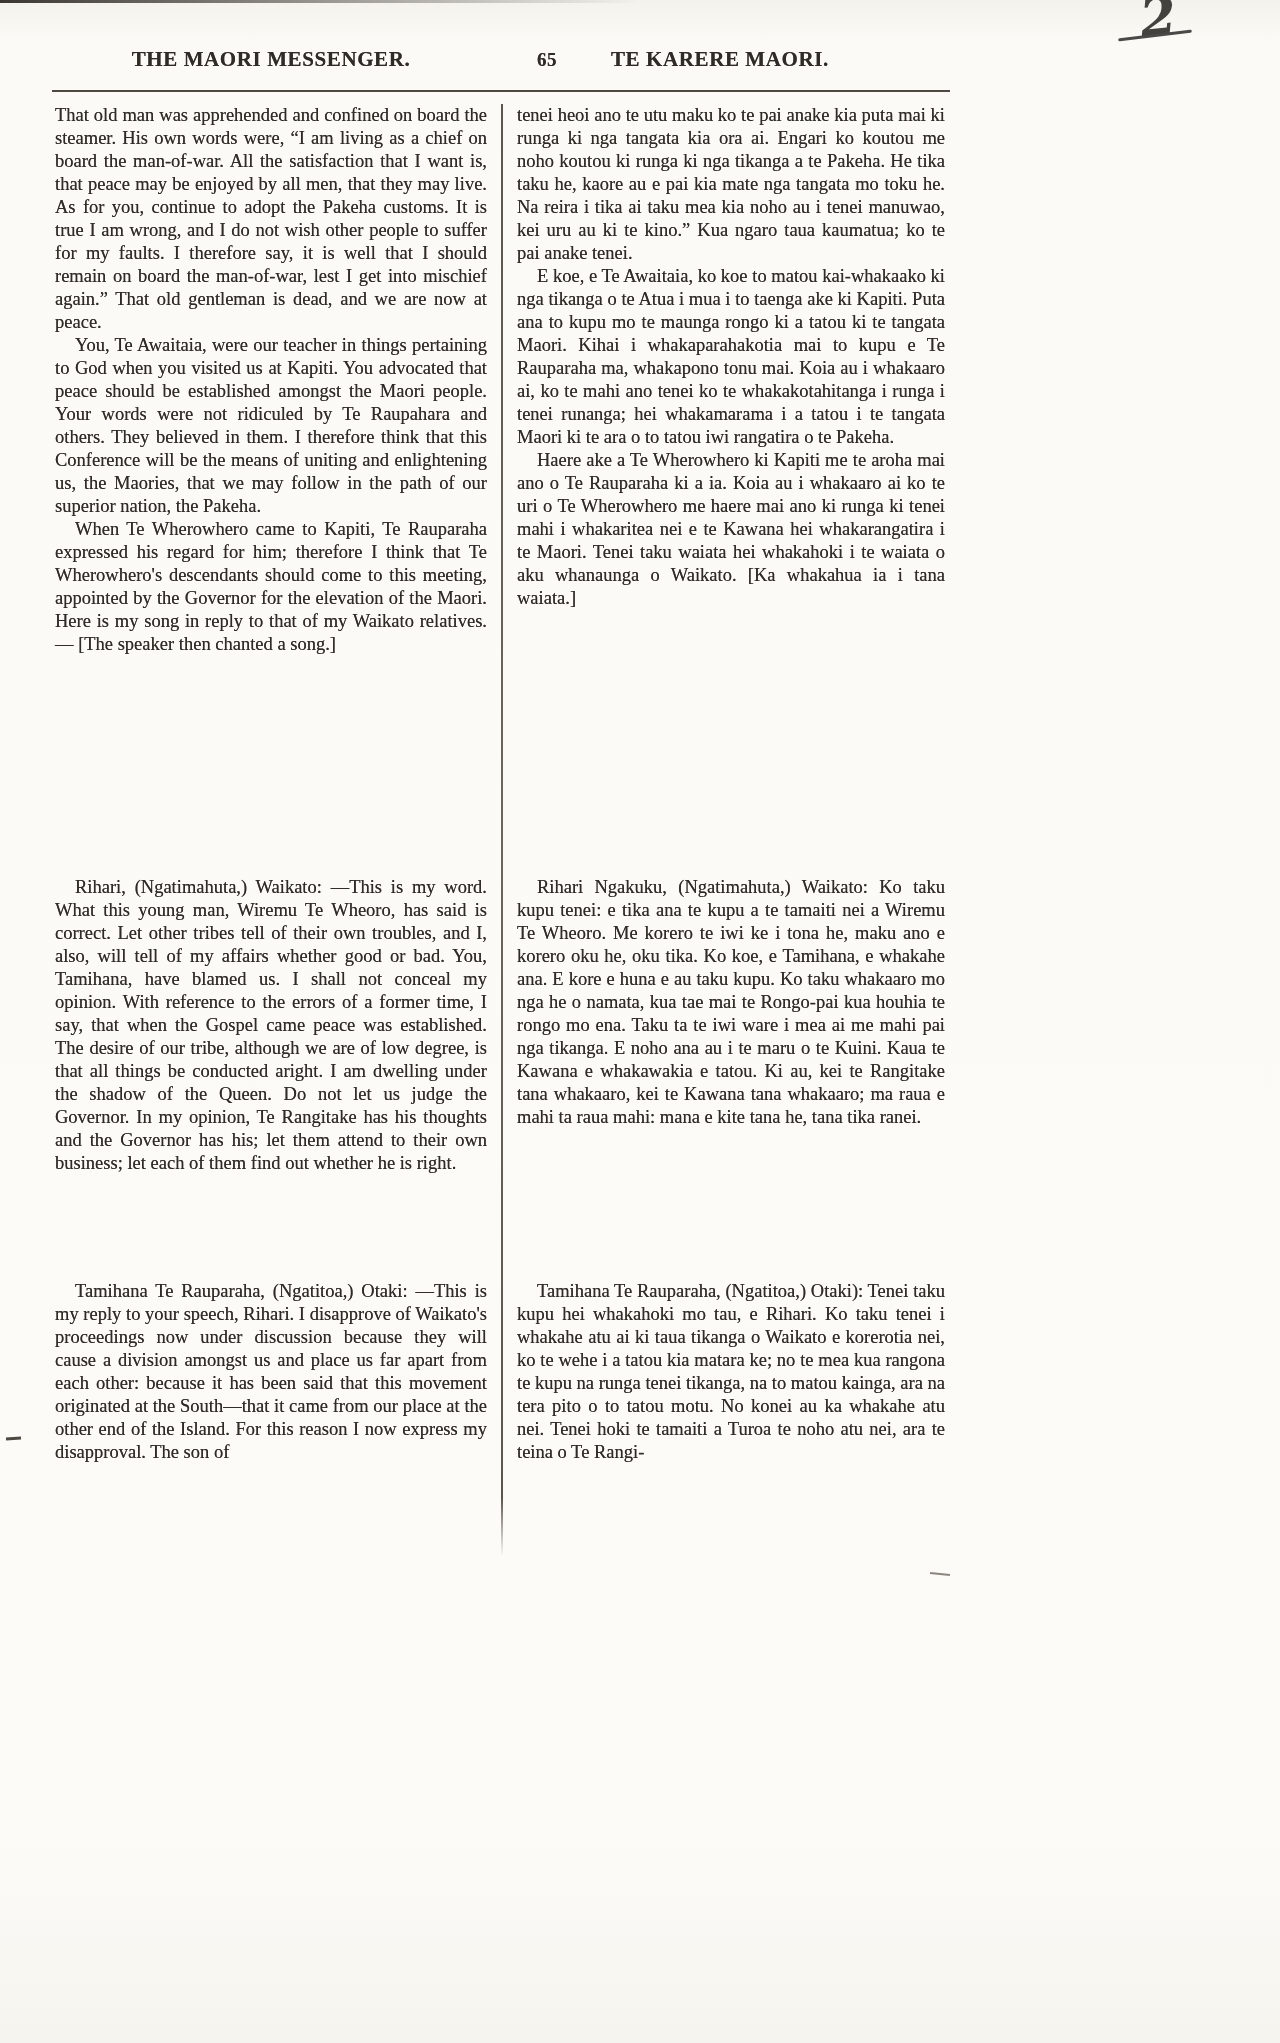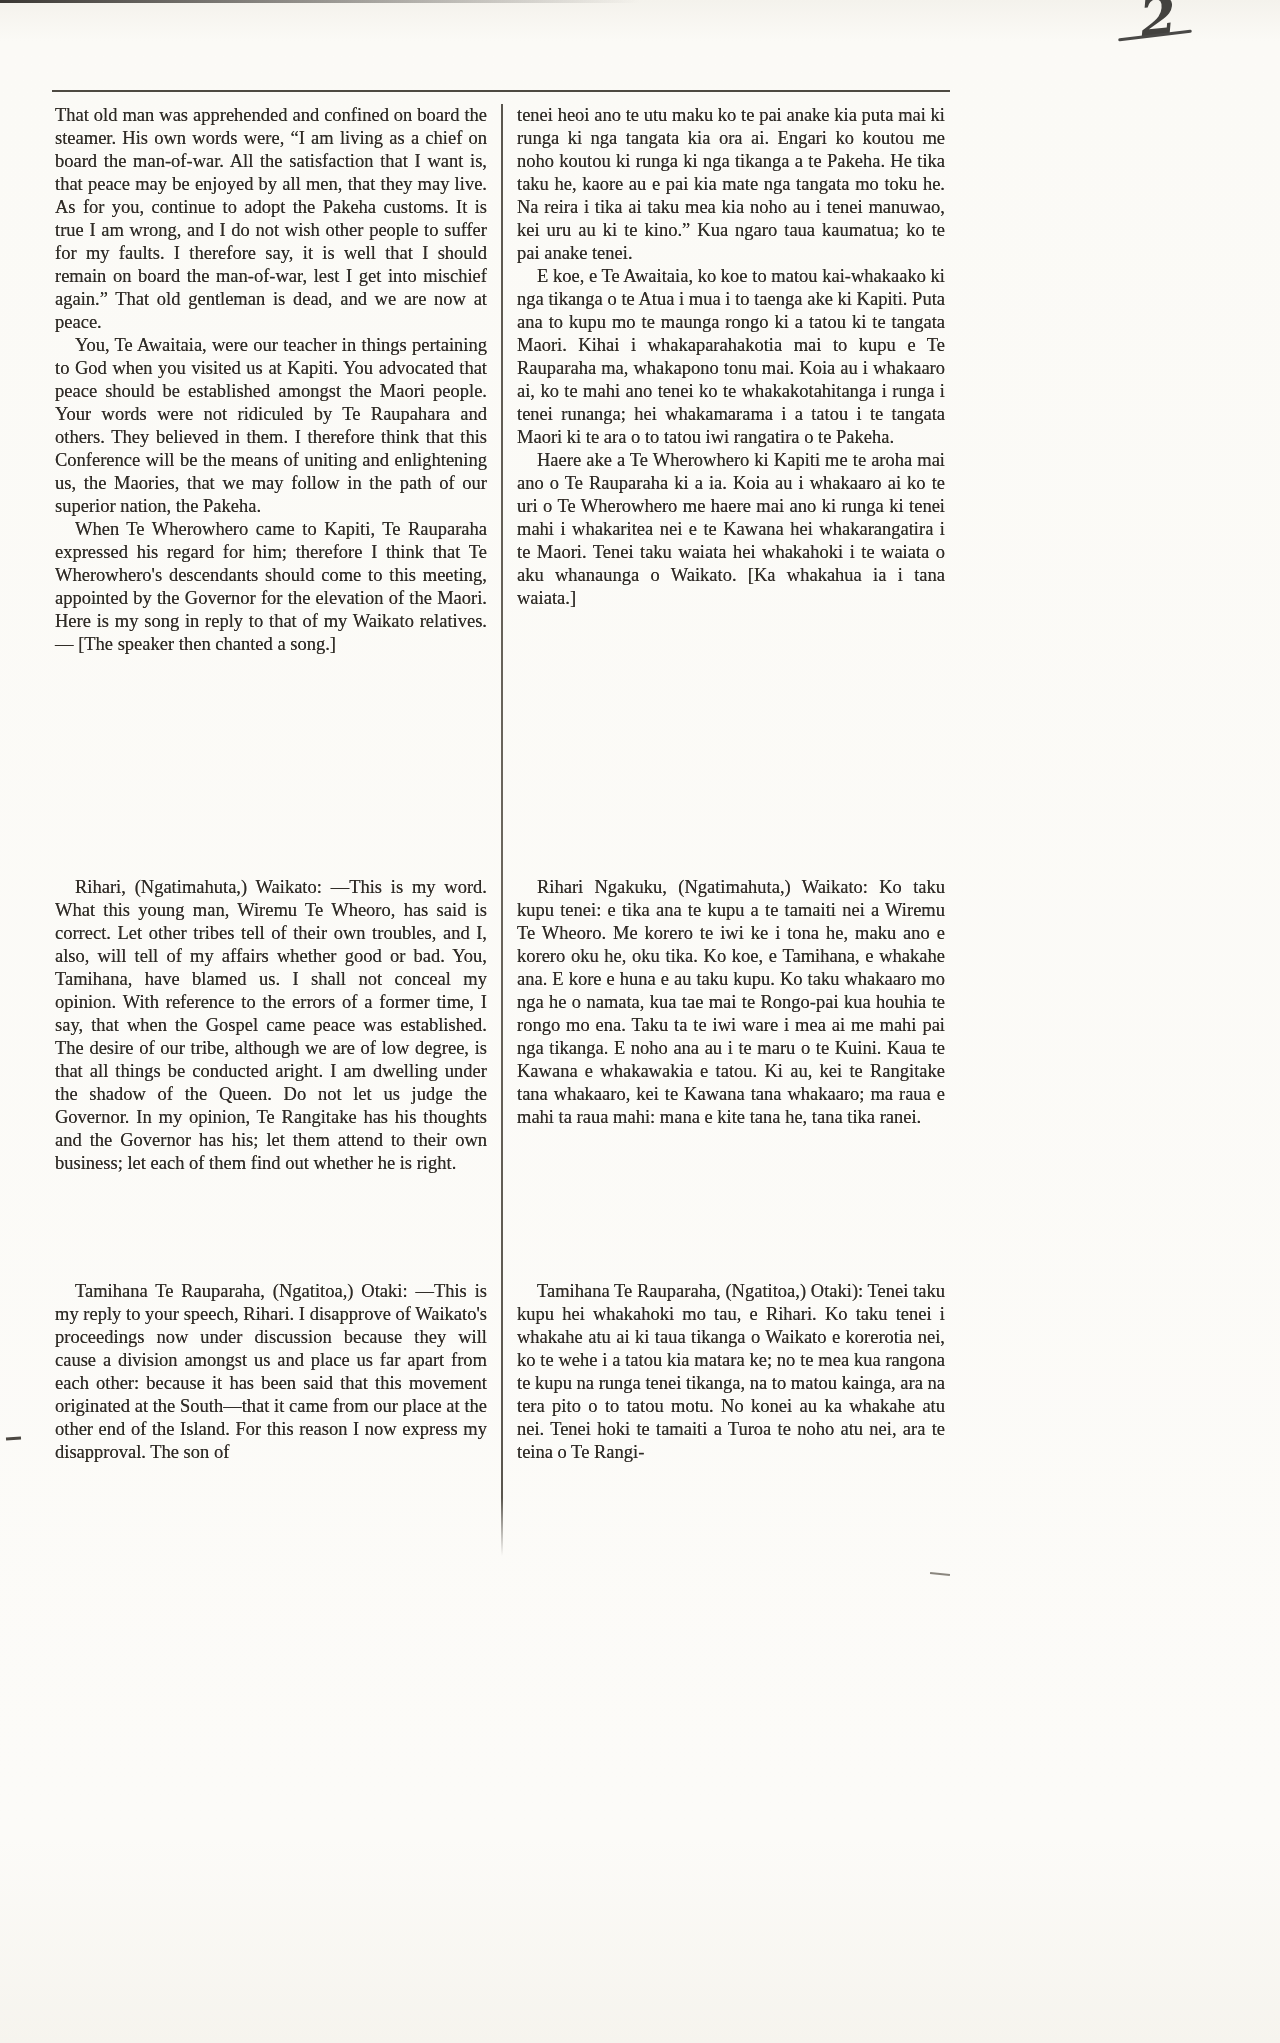--- a/index.html
+++ b/index.html
@@ -110,20 +110,25 @@
 </head>
 <body>
 
 <div class="page">
 
   <div class="top-edge"></div>
 
   <div class="handwritten">2</div>
   <div class="handwritten-underline"></div>
 
+  <div class="masthead">
+    <span class="title-left">THE MAORI MESSENGER.</span>
+    <span class="page-num">65</span>
+    <span class="title-right">TE KARERE MAORI.</span>
+  </div>
 
   <div class="header-rule"></div>
 
   <div class="columns">
 
     <div class="col left">
       <div class="block-a">
         <p>That old man was apprehended and confined on board the steamer.  His own words were, “I am living as a chief on board the man-of-war.  All the satisfaction that I want is, that peace may be enjoyed by all men, that they may live.  As for you, continue to adopt the Pakeha customs.  It is true I am wrong, and I do not wish other people to suffer for my faults.  I therefore say, it is well that I should remain on board the man-of-war, lest I get into mischief again.”  That old gentleman is dead, and we are now at peace.</p>
         <p class="indent">You, Te Awaitaia, were our teacher in things pertaining to God when you visited us at Kapiti.  You advocated that peace should be established amongst the Maori people.  Your words were not ridiculed by Te Raupahara and others.  They believed in them.  I therefore think that this Conference will be the means of uniting and enlightening us, the Maories, that we may follow in the path of our superior nation, the Pakeha.</p>
         <p class="indent">When Te Wherowhero came to Kapiti, Te Rauparaha expressed his regard for him; therefore I think that Te Wherowhero's descendants should come to this meeting, appointed by the Governor for the elevation of the Maori.  Here is my song in reply to that of my Waikato relatives. — [The speaker then chanted a song.]</p>

